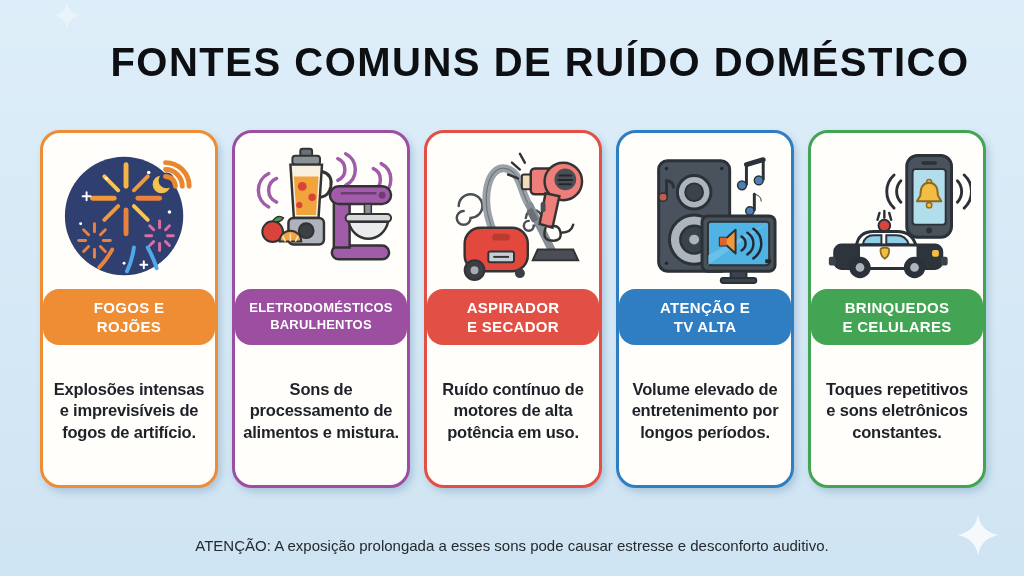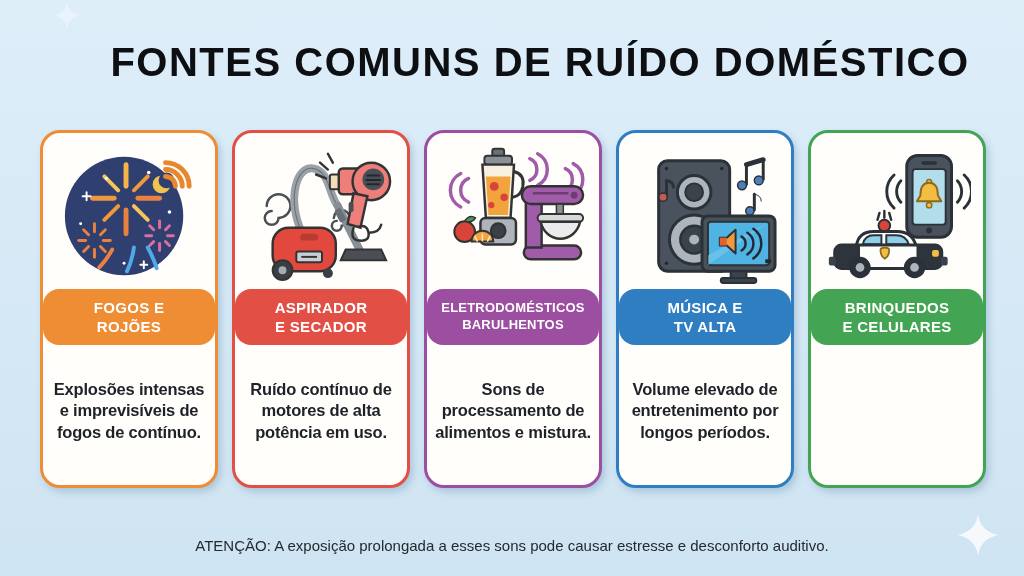--- a/index.html
+++ b/index.html
@@ -112,67 +112,21 @@
           <path d="M112 40 a10 10 0 0 1 10 10"></path>
           <path d="M112 33 a17 17 0 0 1 17 17"></path>
           <path d="M112 26 a24 24 0 0 1 24 24"></path>
         </g>
       </svg>
     </div>
     <div class="banner" style="background: rgb(238, 141, 51);">FOGOS E
 ROJÕES</div>
     <p class="desc">Explosões intensas
 e imprevisíveis de
-fogos de contínuo.</p>
-  </article>
-
-  <article class="card" style="border-color: rgb(226, 80, 69);">
-    <div class="icon-wrap">
-      <svg viewBox="0 0 150 150">
-        <g fill="none" stroke="#4A4F55" stroke-width="2.5" stroke-linecap="round">
-          <path d="M20 70 a12 12 0 1 1 12 12 a7 7 0 1 1 -7 -7"></path>
-          <path d="M88 82 a8 8 0 1 1 8 8 a5 5 0 1 1 -5 -5"></path>
-        </g>
-        <path d="M56 98 C 40 62, 50 28, 68 32 C 84 36, 82 56, 92 70" fill="none" stroke="#9AA1A9" stroke-width="8" stroke-linecap="round"></path>
-        <path d="M56 98 C 40 62, 50 28, 68 32 C 84 36, 82 56, 92 70" fill="none" stroke="#333" stroke-width="1.2" opacity="0.4"></path>
-        <line x1="92" y1="70" x2="114" y2="114" stroke="#878E96" stroke-width="8" stroke-linecap="round"></line>
-        <rect x="88" y="76" width="14" height="7" rx="2" fill="#6A7076" transform="rotate(62 95 79)"></rect>
-        <path d="M100 114 h36 l5 11 h-46 z" fill="#4A4F55" stroke="#333" stroke-width="2"></path>
-        <rect x="26" y="92" width="64" height="44" rx="16" fill="#E2483D" stroke="#333" stroke-width="2.5"></rect>
-        <rect x="54" y="98" width="18" height="7" rx="3.5" fill="#B93A31"></rect>
-        <rect x="50" y="116" width="26" height="11" rx="2" fill="#C9CED4" stroke="#333" stroke-width="2"></rect>
-        <line x1="55" y1="121.5" x2="71" y2="121.5" stroke="#333" stroke-width="2"></line>
-        <circle cx="36" cy="135" r="10" fill="#3A3F45" stroke="#333" stroke-width="2"></circle>
-        <circle cx="36" cy="135" r="4" fill="#A7ADB3"></circle>
-        <circle cx="82" cy="138" r="5" fill="#3A3F45"></circle>
-        <g stroke="#333" stroke-width="2.5" stroke-linecap="round">
-          <line x1="74" y1="26" x2="82" y2="33"></line>
-          <line x1="70" y1="38" x2="80" y2="42"></line>
-          <line x1="82" y1="17" x2="87" y2="26"></line>
-        </g>
-        <rect x="84" y="38" width="10" height="15" rx="2" fill="#F3DCB8" stroke="#333" stroke-width="2"></rect>
-        <rect x="93" y="32" width="30" height="26" rx="4" fill="#EE7E79" stroke="#333" stroke-width="2.5"></rect>
-        <circle cx="126" cy="45" r="19" fill="#EE7E79" stroke="#333" stroke-width="2.5"></circle>
-        <circle cx="128" cy="43" r="11" fill="#4A4F55"></circle>
-        <g stroke="#23262B" stroke-width="2" stroke-linecap="round">
-          <line x1="122" y1="39" x2="134" y2="39"></line>
-          <line x1="121" y1="43.5" x2="135" y2="43.5"></line>
-          <line x1="122" y1="48" x2="134" y2="48"></line>
-        </g>
-        <path d="M108 57 l14 3 l-7 32 l-13 -4 z" fill="#EE7E79" stroke="#333" stroke-width="2.5"></path>
-        <rect x="103" y="66" width="5" height="10" rx="2" fill="#4A4F55"></rect>
-        <path d="M108 92 q-4 12 6 13 q11 1 9 -9 q-2 -8 -10 -5" fill="none" stroke="#333" stroke-width="2.5" stroke-linecap="round"></path>
-        <path d="M124 97 q10 0 12 -8" fill="none" stroke="#333" stroke-width="2.5" stroke-linecap="round"></path>
-      </svg>
-    </div>
-    <div class="banner" style="background: rgb(226, 80, 69);">ASPIRADOR
-E SECADOR</div>
-    <p class="desc">Ruído contínuo de
-motores de alta
-potência em uso.</p>
+fogos de artifício.</p>
   </article>
 
   <article class="card" style="border-color: rgb(156, 78, 160);">
     <div class="icon-wrap">
       <svg viewBox="0 0 150 150">
         <g fill="none" stroke="#A05CA8" stroke-width="3.5" stroke-linecap="round">
           <path d="M30 42 a13 13 0 0 0 0 24"></path>
           <path d="M22 37 a19 19 0 0 0 0 34"></path>
           <path d="M92 22 a12 12 0 0 1 0 22"></path>
           <path d="M100 17 a18 18 0 0 1 0 32"></path>
@@ -203,20 +157,66 @@
         <path d="M103 86 a20.5 22 0 0 0 40 0 z" fill="#E9EBED" stroke="#333" stroke-width="2.5"></path>
       </svg>
     </div>
     <div class="banner banner--small" style="background: rgb(156, 78, 160);">ELETRODOMÉSTICOS
 BARULHENTOS</div>
     <p class="desc">Sons de
 processamento de
 alimentos e mistura.</p>
   </article>
 
+  <article class="card" style="border-color: rgb(226, 80, 69);">
+    <div class="icon-wrap">
+      <svg viewBox="0 0 150 150">
+        <g fill="none" stroke="#4A4F55" stroke-width="2.5" stroke-linecap="round">
+          <path d="M20 70 a12 12 0 1 1 12 12 a7 7 0 1 1 -7 -7"></path>
+          <path d="M88 82 a8 8 0 1 1 8 8 a5 5 0 1 1 -5 -5"></path>
+        </g>
+        <path d="M56 98 C 40 62, 50 28, 68 32 C 84 36, 82 56, 92 70" fill="none" stroke="#9AA1A9" stroke-width="8" stroke-linecap="round"></path>
+        <path d="M56 98 C 40 62, 50 28, 68 32 C 84 36, 82 56, 92 70" fill="none" stroke="#333" stroke-width="1.2" opacity="0.4"></path>
+        <line x1="92" y1="70" x2="114" y2="114" stroke="#878E96" stroke-width="8" stroke-linecap="round"></line>
+        <rect x="88" y="76" width="14" height="7" rx="2" fill="#6A7076" transform="rotate(62 95 79)"></rect>
+        <path d="M100 114 h36 l5 11 h-46 z" fill="#4A4F55" stroke="#333" stroke-width="2"></path>
+        <rect x="26" y="92" width="64" height="44" rx="16" fill="#E2483D" stroke="#333" stroke-width="2.5"></rect>
+        <rect x="54" y="98" width="18" height="7" rx="3.5" fill="#B93A31"></rect>
+        <rect x="50" y="116" width="26" height="11" rx="2" fill="#C9CED4" stroke="#333" stroke-width="2"></rect>
+        <line x1="55" y1="121.5" x2="71" y2="121.5" stroke="#333" stroke-width="2"></line>
+        <circle cx="36" cy="135" r="10" fill="#3A3F45" stroke="#333" stroke-width="2"></circle>
+        <circle cx="36" cy="135" r="4" fill="#A7ADB3"></circle>
+        <circle cx="82" cy="138" r="5" fill="#3A3F45"></circle>
+        <g stroke="#333" stroke-width="2.5" stroke-linecap="round">
+          <line x1="74" y1="26" x2="82" y2="33"></line>
+          <line x1="70" y1="38" x2="80" y2="42"></line>
+          <line x1="82" y1="17" x2="87" y2="26"></line>
+        </g>
+        <rect x="84" y="38" width="10" height="15" rx="2" fill="#F3DCB8" stroke="#333" stroke-width="2"></rect>
+        <rect x="93" y="32" width="30" height="26" rx="4" fill="#EE7E79" stroke="#333" stroke-width="2.5"></rect>
+        <circle cx="126" cy="45" r="19" fill="#EE7E79" stroke="#333" stroke-width="2.5"></circle>
+        <circle cx="128" cy="43" r="11" fill="#4A4F55"></circle>
+        <g stroke="#23262B" stroke-width="2" stroke-linecap="round">
+          <line x1="122" y1="39" x2="134" y2="39"></line>
+          <line x1="121" y1="43.5" x2="135" y2="43.5"></line>
+          <line x1="122" y1="48" x2="134" y2="48"></line>
+        </g>
+        <path d="M108 57 l14 3 l-7 32 l-13 -4 z" fill="#EE7E79" stroke="#333" stroke-width="2.5"></path>
+        <rect x="103" y="66" width="5" height="10" rx="2" fill="#4A4F55"></rect>
+        <path d="M108 92 q-4 12 6 13 q11 1 9 -9 q-2 -8 -10 -5" fill="none" stroke="#333" stroke-width="2.5" stroke-linecap="round"></path>
+        <path d="M124 97 q10 0 12 -8" fill="none" stroke="#333" stroke-width="2.5" stroke-linecap="round"></path>
+      </svg>
+    </div>
+    <div class="banner" style="background: rgb(226, 80, 69);">ASPIRADOR
+E SECADOR</div>
+    <p class="desc">Ruído contínuo de
+motores de alta
+potência em uso.</p>
+  </article>
+
   <article class="card" style="border-color: rgb(47, 126, 194);">
     <div class="icon-wrap">
       <svg viewBox="0 0 150 150">
         <rect x="28" y="24" width="72" height="112" rx="9" fill="#49525D" stroke="#2B3138" stroke-width="3"></rect>
         <g fill="#23282E">
           <circle cx="36" cy="32" r="1.8"></circle>
             <circle cx="92" cy="32" r="1.8"></circle>
           <circle cx="36" cy="128" r="1.8"></circle>
             <circle cx="92" cy="128" r="1.8"></circle>
         </g>
@@ -248,21 +248,21 @@
         <g fill="none" stroke="#1F2A33" stroke-width="2.5" stroke-linecap="round">
           <path d="M112 101 a8 8 0 0 1 0 14"></path>
           <path d="M118 97 a13 13 0 0 1 0 22"></path>
           <path d="M124 93 a18 18 0 0 1 0 30"></path>
         </g>
         <rect x="136" y="124" width="6" height="4" rx="1" fill="#23282E"></rect>
         <rect x="101" y="136" width="16" height="8" fill="#3A424C" stroke="#2B3138" stroke-width="2"></rect>
         <rect x="91" y="143" width="36" height="5" rx="2.5" fill="#3A424C" stroke="#2B3138" stroke-width="2"></rect>
       </svg>
     </div>
-    <div class="banner" style="background: rgb(47, 126, 194);">MÚSICA E
+    <div class="banner" style="background: rgb(47, 126, 194);">ATENÇÃO E
 TV ALTA</div>
     <p class="desc">Volume elevado de
 entretenimento por
 longos períodos.</p>
   </article>
 
   <article class="card" style="border-color: rgb(67, 165, 83);">
     <div class="icon-wrap">
       <svg viewBox="0 0 152 150">
         <g fill="none" stroke="#2B3138" stroke-width="3" stroke-linecap="round">
@@ -295,20 +295,23 @@
         <circle cx="38" cy="133" r="11" fill="#2B3138"></circle>
         <circle cx="38" cy="133" r="4.5" fill="#AEB4BB"></circle>
         <circle cx="94" cy="133" r="11" fill="#2B3138"></circle>
         <circle cx="94" cy="133" r="4.5" fill="#AEB4BB"></circle>
         <rect x="6" y="122" width="7" height="9" rx="2" fill="#3A424C"></rect>
         <rect x="121" y="122" width="7" height="9" rx="2" fill="#3A424C"></rect>
       </svg>
     </div>
     <div class="banner" style="background: rgb(67, 165, 83);">BRINQUEDOS
 E CELULARES</div>
+    <p class="desc">Toques repetitivos
+e sons eletrônicos
+constantes.</p>
   </article>
 
 </section>
 
 <div class="footer-note">ATENÇÃO: A exposição prolongada a esses sons pode causar estresse e desconforto auditivo.</div>
 
 <svg class="sparkle sparkle--tl" viewBox="0 0 40 42">
   <path d="M20 0 Q22 17 40 21 Q22 25 20 42 Q18 25 0 21 Q18 17 20 0 Z" fill="#FFFFFF"></path>
 </svg>
 <svg class="sparkle sparkle--br" viewBox="0 0 40 42">

